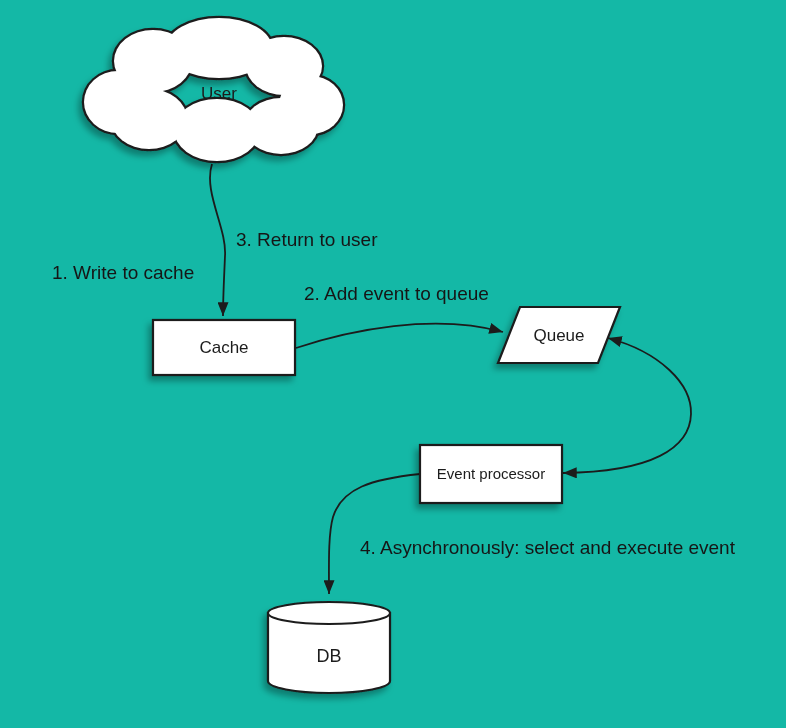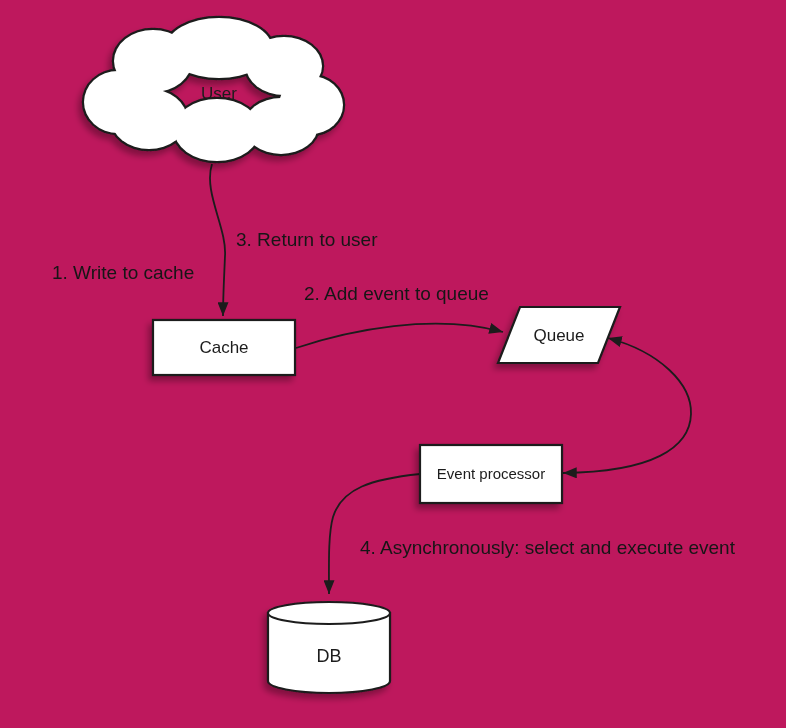--- a/index.html
+++ b/index.html
@@ -5,21 +5,21 @@
   html, body {
     margin: 0;
     padding: 0;
     background: #ffffff;
     font-family: "Liberation Sans", sans-serif;
   }
   .canvas {
     position: relative;
     width: 786px;
     height: 728px;
-    background: #be185d;
+    background: #14b8a6;
     overflow: hidden;
   }
   svg { display: block; }
   .shape {
     fill: #ffffff;
     stroke: #1c1c1c;
     stroke-width: 2.2;
   }
   .edge {
     fill: none;

